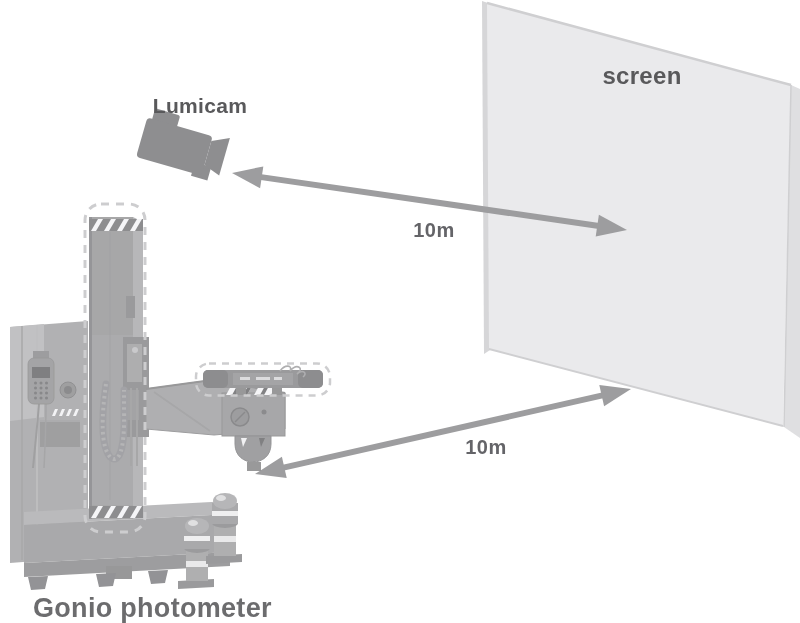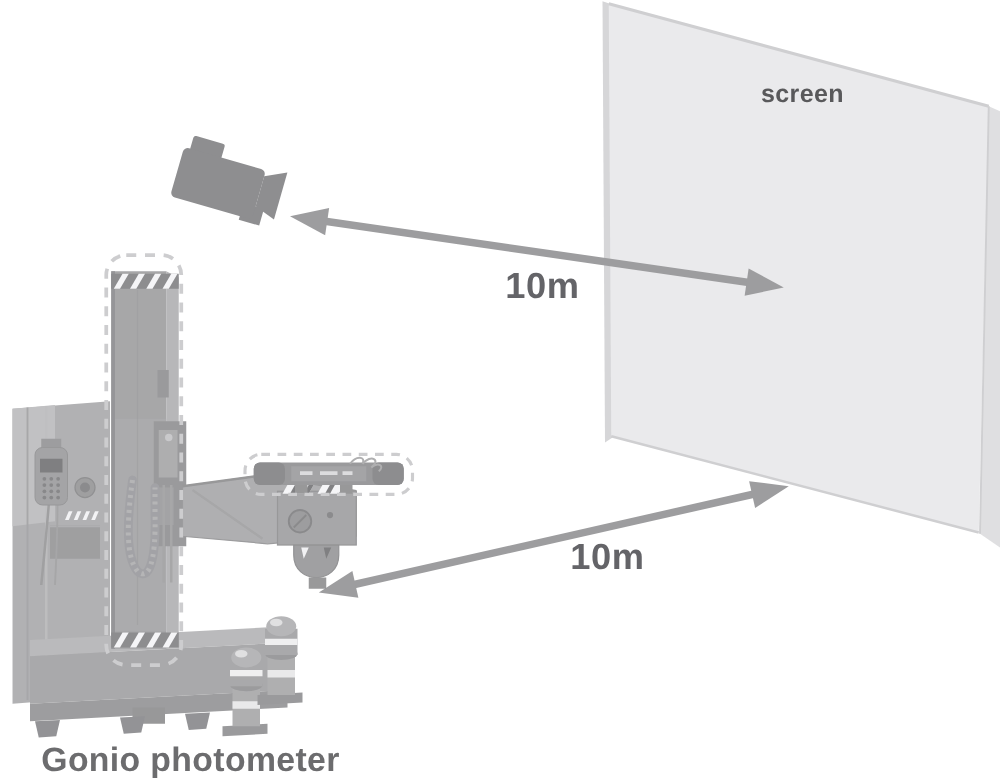--- a/index.html
+++ b/index.html
@@ -6,22 +6,22 @@
   .stage{
     position:relative;width:800px;height:623px;overflow:hidden;
     background:#ffffff;font-family:"Liberation Sans", sans-serif;
   }
   .stage svg{position:absolute;left:0;top:0;}
   .label{
     position:absolute;font-weight:bold;white-space:nowrap;
     letter-spacing:.3px;transform:translate(-50%,-50%);
   }
   .label-lumicam{left:200px;top:106px;font-size:21px;}
-  .label-screen{left:642px;top:76px;font-size:20px;}
-  .label-dist{font-size:29px;letter-spacing:.5px;}
+  .label-screen{left:642px;top:76px;font-size:24px;}
+  .label-dist{font-size:20px;letter-spacing:.5px;}
   .label-dist-top{left:434px;top:230px;}
   .label-dist-bottom{left:486px;top:447px;}
   .label-gonio{left:33px;top:608px;transform:translate(0,-50%);font-size:27px;}
 </style>
 </head>
 <body>
 
 <div class="stage">
 
   <svg width="800" height="623" viewBox="0 0 800 623">
@@ -197,20 +197,21 @@
         <rect x="256" y="377" width="14" height="3" fill="#d8d8da"></rect>
         <rect x="274" y="377" width="8" height="3" fill="#d8d8da"></rect>
         <path d="M 280,371 c 5,-7 13,-6 10,0 c 7,-8 15,-3 7,3 c 6,-5 11,-1 6,3" stroke="#a4a4a6" stroke-width="1.6" fill="none"></path>
       </g>
 
       <rect x="85" y="204" width="60" height="328" rx="16" fill="none" stroke-width="3" stroke-dasharray="8,7" stroke="#c7c7c9"></rect>
       <rect x="196" y="363.5" width="134" height="32" rx="13" fill="none" stroke-width="2.5" stroke-dasharray="7,6" stroke="#c7c7c9"></rect>
     </g>
   </svg>
 
+  <div class="label label-lumicam" style="color: rgb(89, 89, 91);">Lumicam</div>
 
   <div class="label label-screen" style="color: rgb(89, 89, 91);">screen</div>
 
   <div class="label label-dist label-dist-top" style="color: rgb(100, 100, 104);">10m</div>
 
   <div class="label label-dist label-dist-bottom" style="color: rgb(100, 100, 104);">10m</div>
 
   <div class="label label-gonio" style="color: rgb(108, 108, 110);">Gonio photometer</div>
 </div>
 

